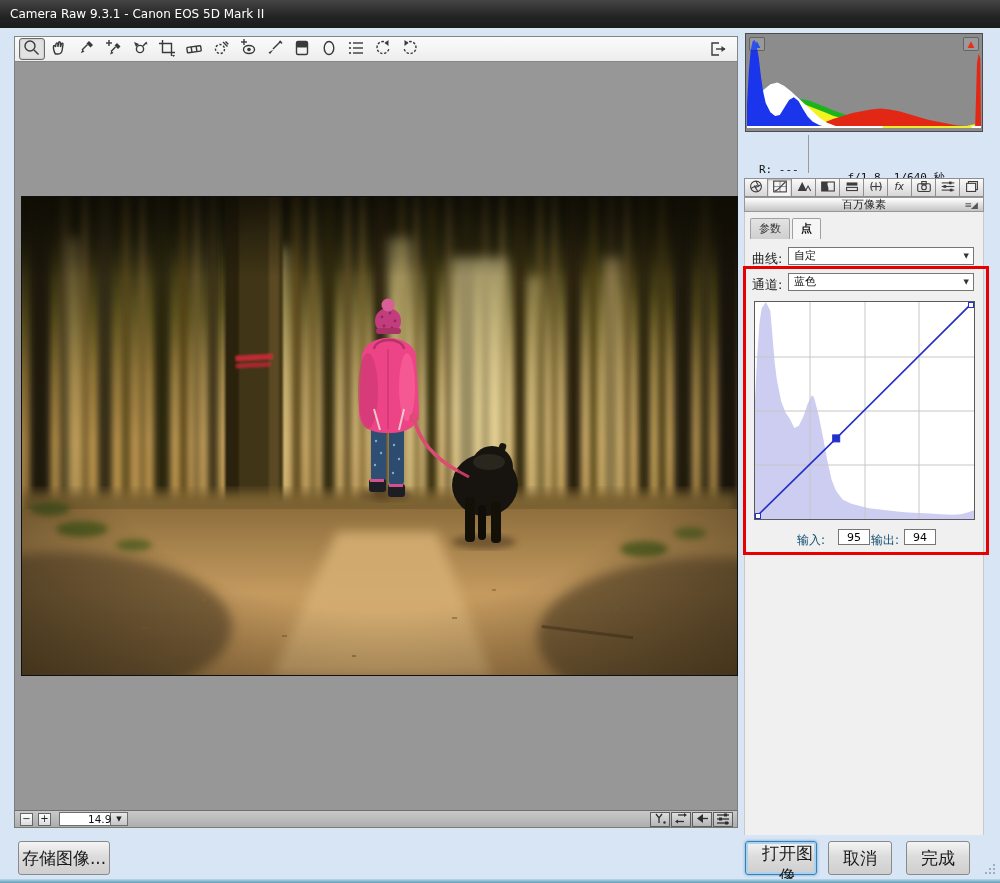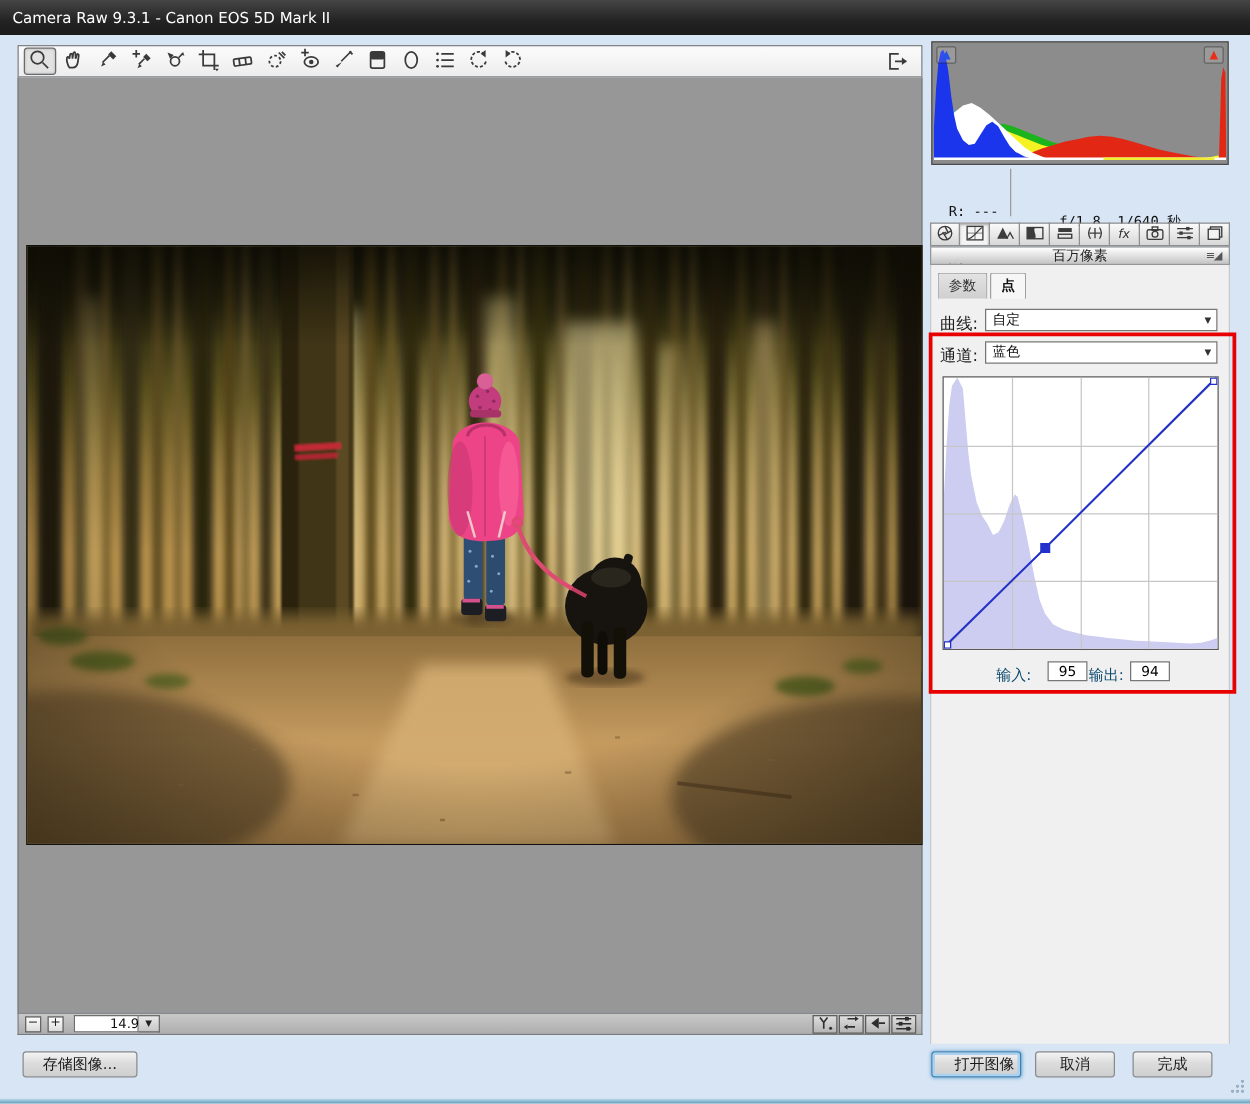--- a/index.html
+++ b/index.html
@@ -100,22 +100,22 @@
 
   .curve-box { position:absolute; left:754px; top:301px; width:221px; height:219px;
     background:#fff; border:1px solid #5a5a5a; }
   .curve-box svg { display:block; }
 
   .io-label { position:absolute; font-size:12px; color:#0c4a6e; }
   .io-input { position:absolute; width:32px; height:16px; border:1px solid #767676; background:#fff;
     font-size:11px; text-align:center; font-family:"DejaVu Sans","Liberation Sans",sans-serif; }
 
   
-  .btn { position:absolute; height:21px; background:linear-gradient(#f4f4f4,#dcdcdc 45%,#cfcfcf);
-    border:1px solid #8a8a8a; border-radius:3px; font-size:12px; color:#1a1a1a;
+  .btn { position:absolute; height:34px; background:linear-gradient(#f4f4f4,#dcdcdc 45%,#cfcfcf);
+    border:1px solid #8a8a8a; border-radius:3px; font-size:17px; color:#1a1a1a;
     font-family:"DejaVu Sans","Liberation Sans",sans-serif; }
   .btn.primary { border:1px solid #3c7fb1; box-shadow:0 0 0 2px #a8d2f0 inset, 0 0 3px #5ea0d0;padding-left:13px; }
   .workflow-link { position:absolute; left:500px; top:846px; transform:translateX(-53%);
     font-family:"DejaVu Sans Mono","Liberation Mono",monospace; font-size:11px;
     color:#1a1ab4; text-decoration:underline; white-space:pre; }
   .resize-grip { position:absolute; right:4px; bottom:8px; width:12px; height:12px;
     background:
       radial-gradient(circle at 10px 2px,#9ab0c4 1px,transparent 1.5px),
       radial-gradient(circle at 6px 6px,#9ab0c4 1px,transparent 1.5px),
       radial-gradient(circle at 10px 6px,#9ab0c4 1px,transparent 1.5px),

